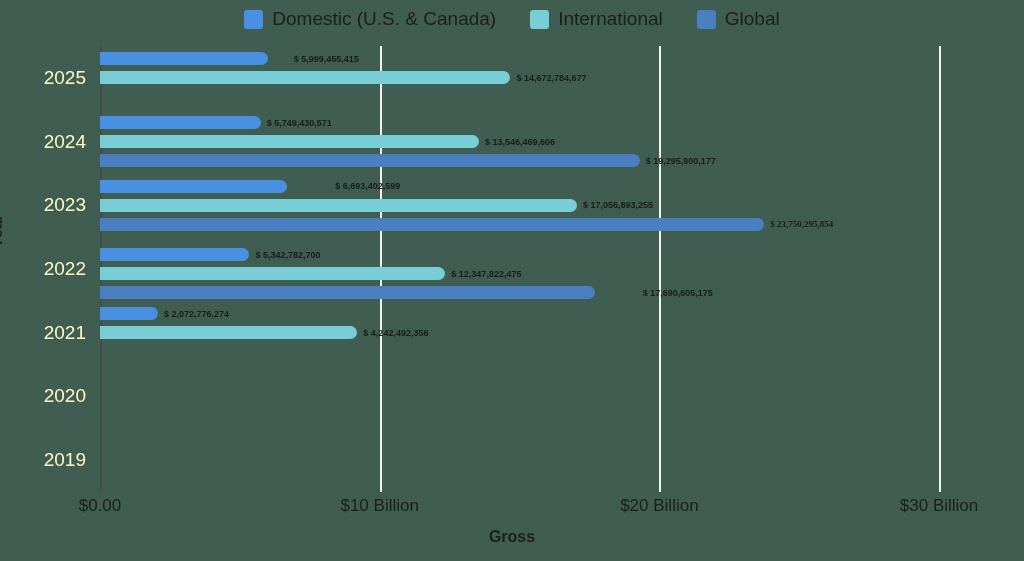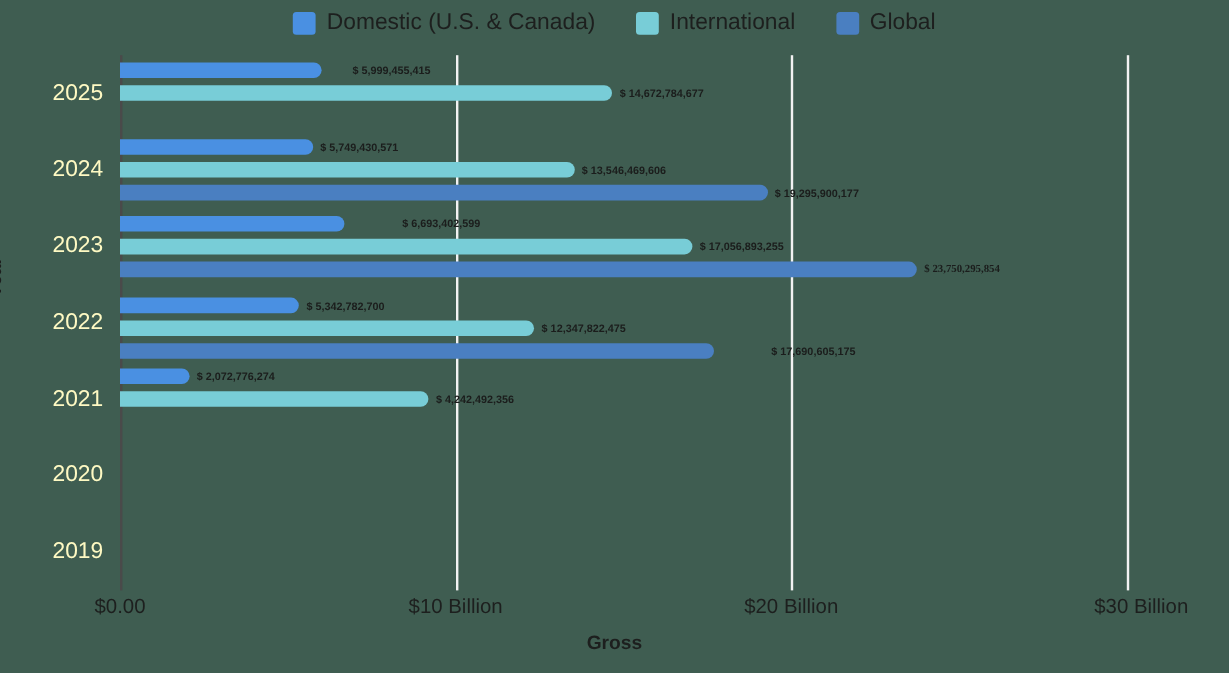--- a/index.html
+++ b/index.html
@@ -256,17 +256,17 @@
         <div class="bar-row"></div>
         <div class="bar-row"></div>
         <div class="bar-row"></div>
       </div>
     </div>
 
   <div class="xticks">
       <div class="xtick" style="left: 0px;">$0.00</div>
       <div class="xtick" style="left: 279.688px;">$10 Billion</div>
       <div class="xtick" style="left: 559.375px;">$20 Billion</div>
-      <div class="xtick" style="left: 839.062px; margin-left: 12px;">$30 Billion</div>
+      <div class="xtick" style="left: 839.062px;">$30 Billion</div>
     </div>
   <div class="x-axis-title">Gross</div>
 
 </div>
 
 </body></html>

